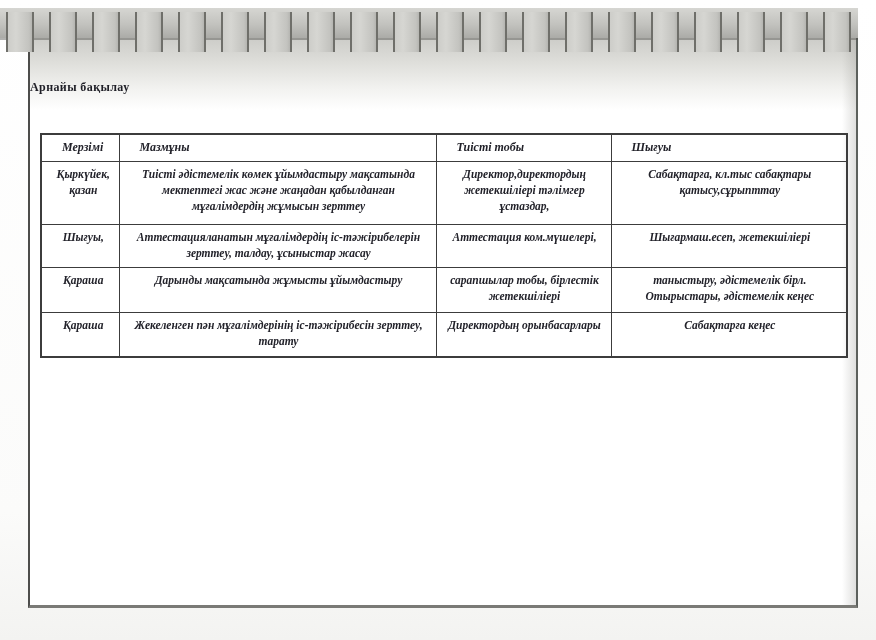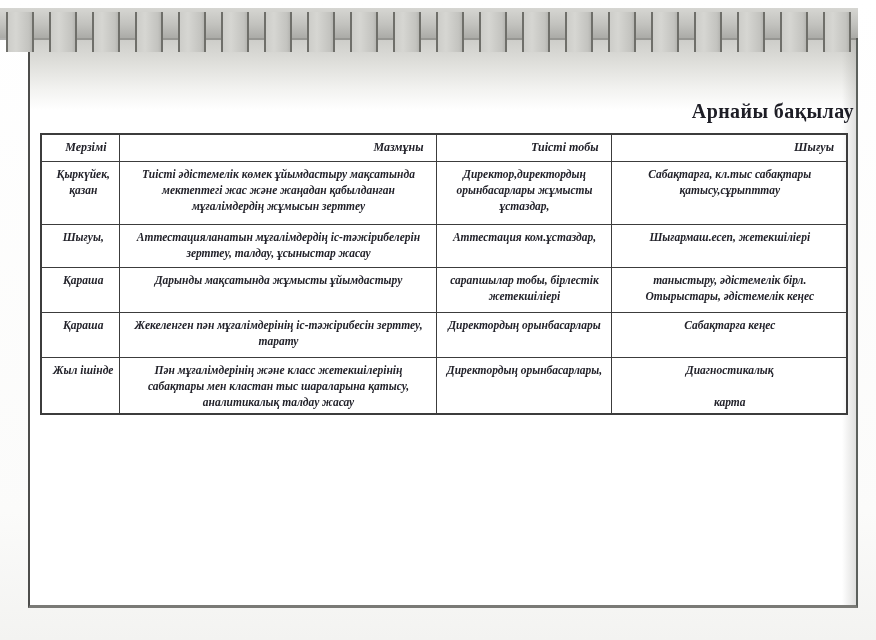--- a/index.html
+++ b/index.html
@@ -66,24 +66,24 @@
         #6f6f6a 4px,        #6f6f6a 6px,
         #cdcdc9 6px,        #d6d6d2 14px,
         #c3c3bf 27px,       #b5b5b1 30px,
         #6f6f6a 30px,       #6f6f6a 32px,
         rgba(0,0,0,0) 32px, rgba(0,0,0,0) 43px);
   }
 
   
   .title {
     position: absolute;
-    left: 30px; top: 100px;
+    left: 30px; top: 80px;
     width: 824px;
-    text-align: right;
-    font-size: 20px;
+    text-align: left;
+    font-size: 12px;
     font-weight: 700;
     letter-spacing: 0.4px;
     color: #1e1e26;
   }
 
   
   table.doc-table {
     position: absolute;
     left: 40px; top: 133px;
     width: 806px;
@@ -98,23 +98,23 @@
     font-weight: 700;
     font-style: italic;
     line-height: 1.42;
     color: #22222a;
     padding: 4px 8px 3px 10px;
     white-space: pre-line;
     overflow: hidden;
   }
   .doc-table { border: 2px solid #3c3c3c; }
   .doc-table th {
-    text-align: right;
+    text-align: left;
     vertical-align: middle;
-    padding: 2px 12px;
+    padding: 2px 20px;
     font-size: 12px;
   }
   tr.hdr      { height: 27px; }
   tr.r0       { height: 63px; }
   tr.r1       { height: 43px; }
   tr.r2       { height: 45px; }
   tr.r3       { height: 45px; }
   tr.r4       { height: 57px; }
   td.ac { text-align: center; }
   td.al { text-align: center; }
@@ -143,45 +143,37 @@
         <tr class="hdr">
       <th>Мерзімі</th>
       <th>Мазмұны</th>
       <th>Тиісті тобы</th>
       <th>Шығуы</th>
     </tr>
     <tr class="r0">
       <td class="c-term">Қыркүйек,
 қазан</td>
       <td class="al">Тиісті әдістемелік көмек ұйымдастыру мақсатында мектептегі жас және жаңадан қабылданған мұғалімдердің жұмысын зерттеу</td>
-      <td class="al">Директор,директордың орынбасарлары жұмысты ұстаздар,</td>
+      <td class="al">Директор,директордың жетекшіліері тәлімгер ұстаздар,</td>
       <td class="al">Сабақтарға, кл.тыс сабақтары қатысу,сұрыпттау</td>
     </tr>
     <tr class="r1">
       <td class="c-term">Шығуы,</td>
       <td class="al">Аттестацияланатын мұғалімдердің іс-тәжірибелерін зерттеу, талдау, ұсыныстар жасау</td>
-      <td class="ac">Аттестация ком.ұстаздар,</td>
+      <td class="ac">Аттестация ком.мүшелері,</td>
       <td class="al">Шығармаш.есеп, жетекшіліері</td>
     </tr>
     <tr class="r2">
       <td class="c-term">Қараша</td>
       <td class="ac">Дарынды мақсатында жұмысты ұйымдастыру</td>
       <td class="al">сарапшылар тобы, бірлестік жетекшіліері</td>
       <td class="al">таныстыру, әдістемелік бірл. Отырыстары, әдістемелік кеңес</td>
     </tr>
     <tr class="r3">
       <td class="c-term">Қараша</td>
       <td class="al">Жекеленген пән мұғалімдерінің іс-тәжірибесін зерттеу, тарату</td>
       <td class="ac">Директордың орынбасарлары</td>
       <td class="ac">Сабақтарға кеңес</td>
     </tr>
-    <tr class="r4">
-      <td class="c-term">Жыл ішінде</td>
-      <td class="al">Пән мұғалімдерінің және класс жетекшілерінің сабақтары мен кластан тыс шараларына қатысу, аналитикалық талдау жасау</td>
-      <td class="ac">Директордың орынбасарлары,</td>
-      <td class="ac">Диагностикалық
-
-карта</td>
-    </tr>
   </tbody>
     </table>
 
 </div>
 
 </body></html>

